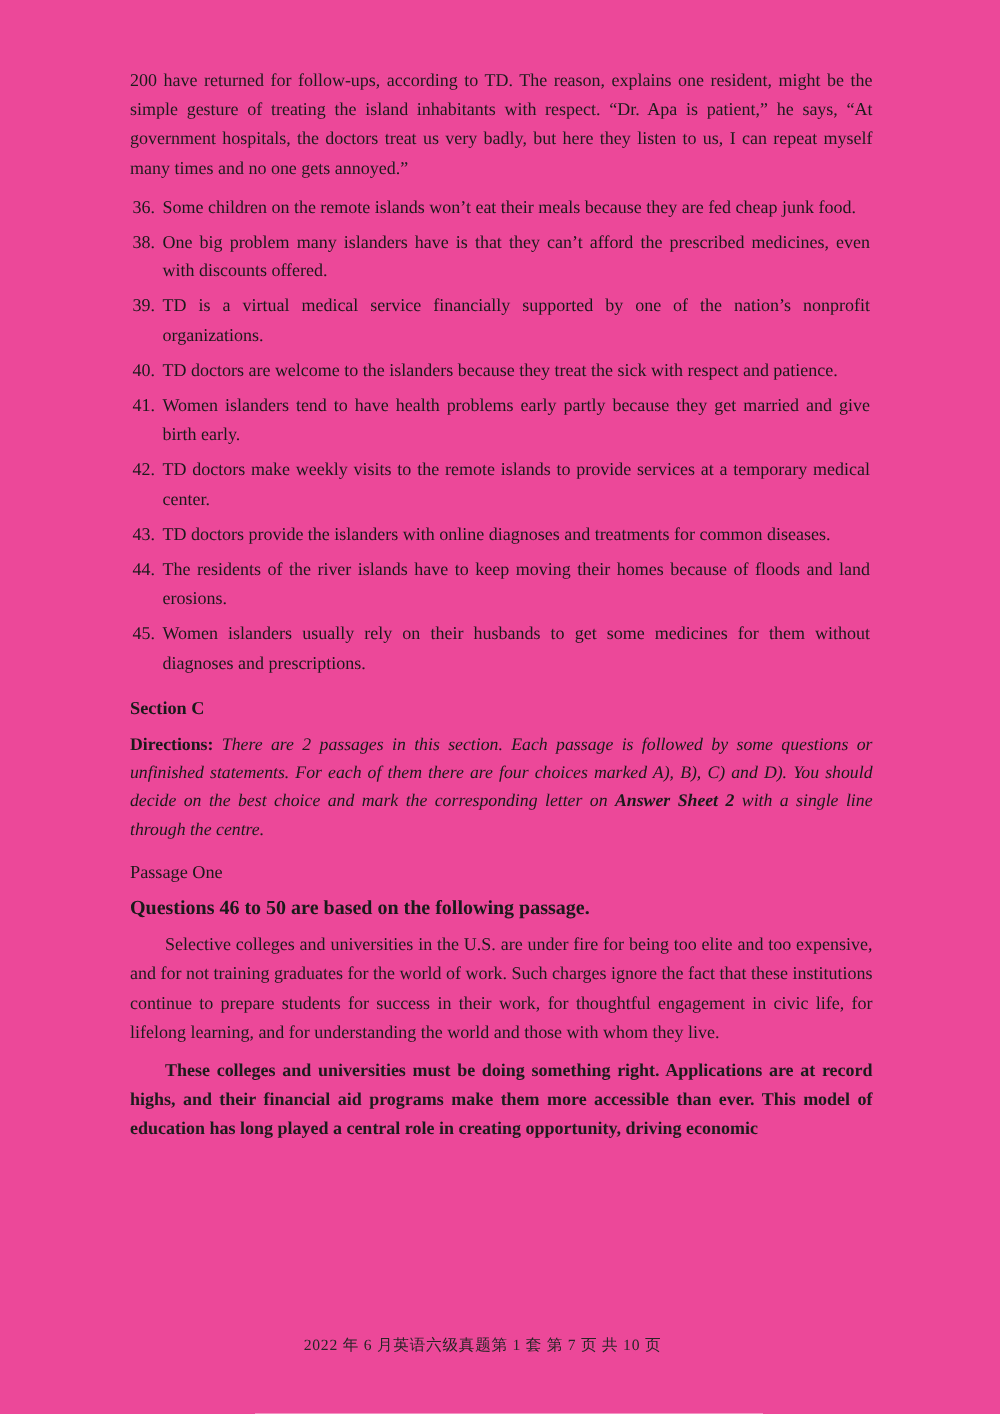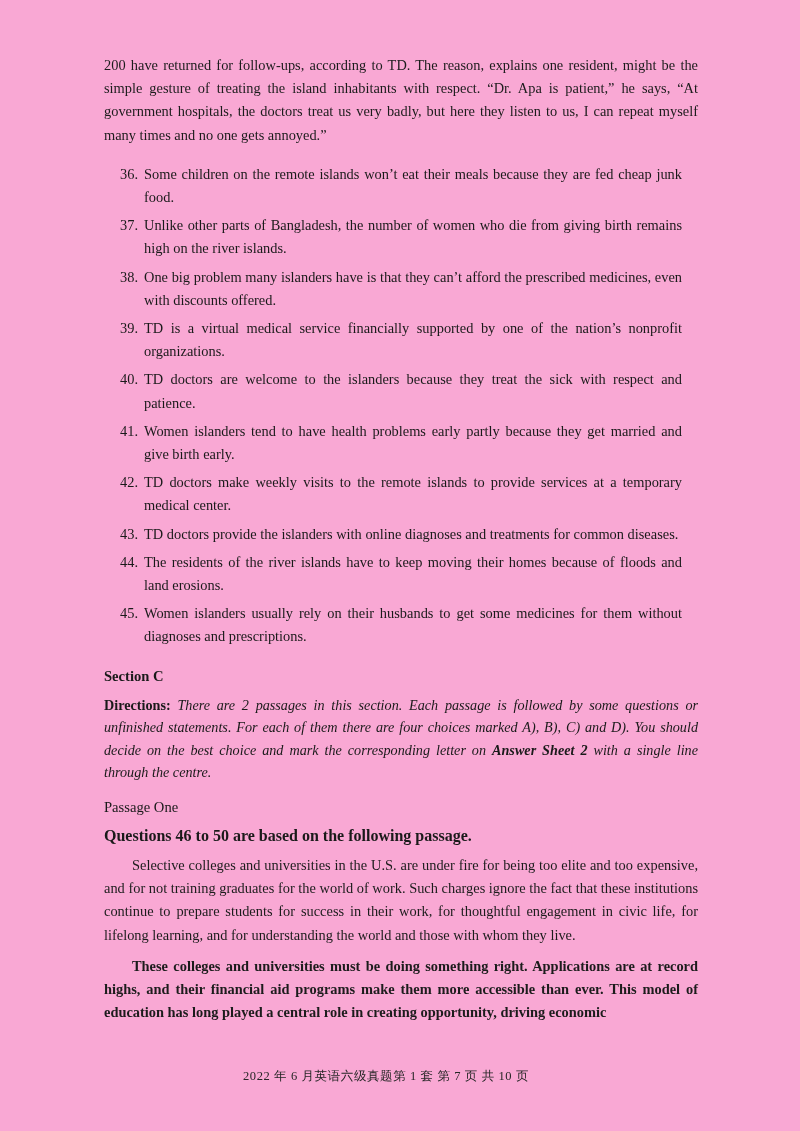--- a/index.html
+++ b/index.html
@@ -5,21 +5,21 @@
 <style>
   html, body {
     margin: 0;
     padding: 0;
     background: #ffffff;
   }
   .page {
     position: relative;
     width: 800px;
     height: 1131px;
-    background: #f9a8d4;
+    background: #ec4899;
     overflow: hidden;
     font-family: "Liberation Serif", "DejaVu Serif", serif;
     color: #1a1a1a;
   }
   .content {
     position: absolute;
     left: 104px;
     top: 54px;
     width: 594px;
   }
@@ -28,21 +28,21 @@
     text-justify: inter-word;
     font-size: 14.4px;
     line-height: 23.2px;
     margin: 0 0 8px 0;
     color: #1c1c1c;
   }
   .para-indent {
     text-indent: 28px;
   }
   .list {
-    margin: 16px;
+    margin: 2px;
     padding: 0;
     list-style: none;
   }
   .list-item {
     position: relative;
     padding-left: 24px;
     text-align: justify;
     text-justify: inter-word;
     font-size: 14.4px;
     line-height: 23.2px;
@@ -113,23 +113,20 @@
 
   <div class="content">
 
     <p class="para">200 have returned for follow-ups, according to TD. The reason, explains one resident, might be the simple gesture of treating the island inhabitants with respect. “Dr. Apa is patient,” he says, “At government hospitals, the doctors treat us very badly, but here they listen to us, I can repeat myself many times and no one gets annoyed.”</p>
 
     <ul class="list">
       <li class="list-item">
         <span class="num">36.</span><span>Some children on the remote islands won’t eat their meals because they are fed cheap junk food.</span>
       </li>
       <li class="list-item">
-        <span class="num">37.</span><span>Unlike other parts of Bangladesh, the number of women who die from giving birth remains high on the river islands.</span>
-      </li>
-      <li class="list-item">
         <span class="num">38.</span><span>One big problem many islanders have is that they can’t afford the prescribed medicines, even with discounts offered.</span>
       </li>
       <li class="list-item">
         <span class="num">39.</span><span>TD is a virtual medical service financially supported by one of the nation’s nonprofit organizations.</span>
       </li>
       <li class="list-item">
         <span class="num">40.</span><span>TD doctors are welcome to the islanders because they treat the sick with respect and patience.</span>
       </li>
       <li class="list-item">
         <span class="num">41.</span><span>Women islanders tend to have health problems early partly because they get married and give birth early.</span>

